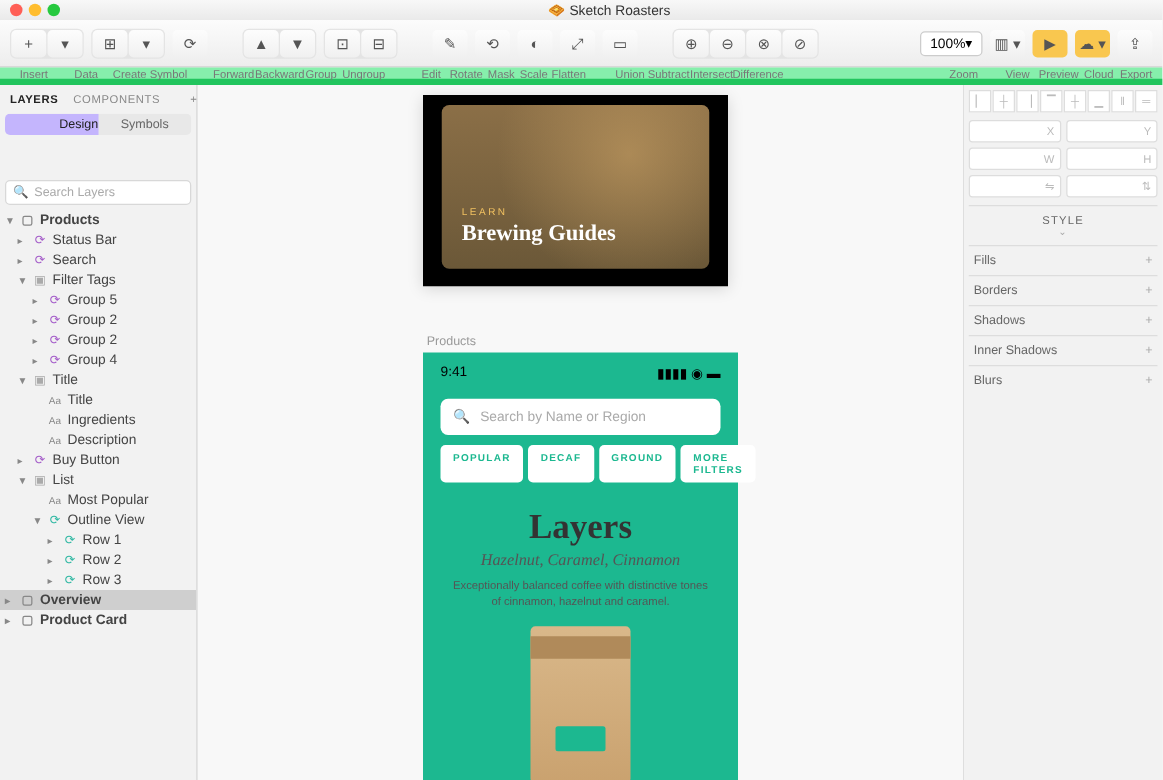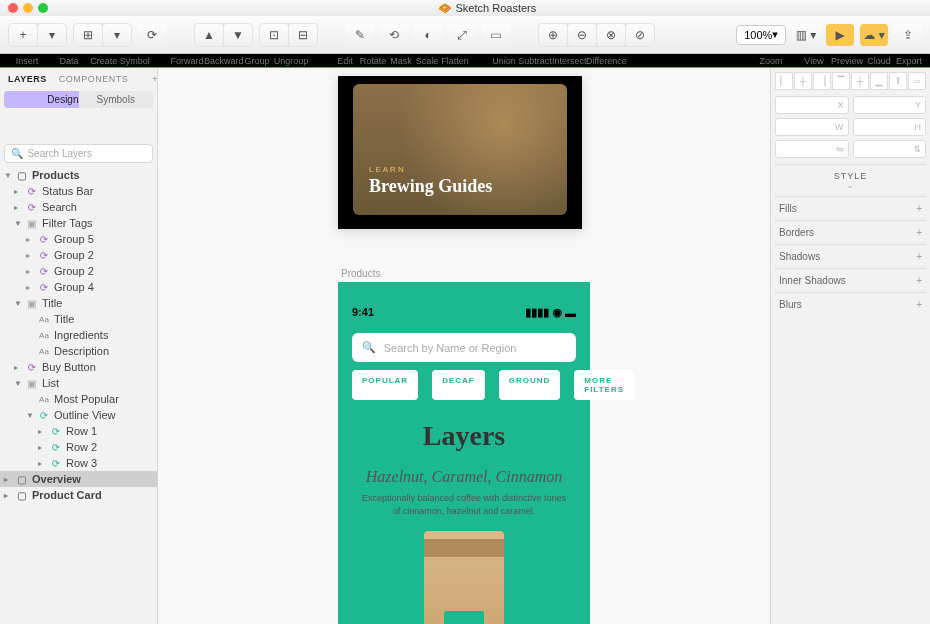--- a/index.html
+++ b/index.html
@@ -12,21 +12,21 @@
     .traffic.yellow { background: #ffbd2e; }
     .traffic.green { background: #27c93f; }
     .window-title { flex: 1; text-align: center; font-size: 11px; color: #333; }
     
     
     .toolbar { height: 38px; background: linear-gradient(#fcfcfc,#ededed); border-bottom: 1px solid #d0d0d0; display: flex; align-items: center; padding: 0 8px; gap: 6px; }
     .tool-group { display: flex; gap: 1px; background: #e4e4e4; border-radius: 5px; padding: 1px; }
     .tool-btn { width: 28px; height: 22px; background: linear-gradient(#fdfdfd,#f0f0f0); border: none; border-radius: 4px; display: flex; align-items: center; justify-content: center; font-size: 12px; color: #555; }
     .zoom { width: 50px; height: 20px; border: 1px solid #ccc; border-radius: 4px; text-align: center; font-size: 11px; background: #fff; display: flex; align-items: center; justify-content: center; }
     .dropdown { display: flex; align-items: center; }
-    .label-row { height: 14px; background: #000000; border-bottom: 1px solid #22c55e; display: flex; font-size: 9px; color: #777; padding: 0 6px; align-items: center; }
+    .label-row { height: 14px; background: #86efac; border-bottom: 5px solid #22c55e; display: flex; font-size: 9px; color: #777; padding: 0 6px; align-items: center; }
     .label-row span { text-align: center; }
     
     
     .main { display: flex; height: calc(100% - 68px); }
     
     
     .left-panel { width: 158px; background: #f2f2f2; border-right: 1px solid #d8d8d8; display: flex; flex-direction: column; }
     .panel-tabs { display: flex; gap: 12px; padding: 4px 8px; font-size: 9px; color: #888; letter-spacing: 0.5px; align-items: center; }
     .panel-tabs .active { color: #222; font-weight: 600; }
     .panel-tabs .spacer { flex: 1; }
@@ -59,28 +59,28 @@
     .brew-card { position: absolute; left: 180px; top: 8px; width: 244px; height: 153px; }
     .brew-inner { position: absolute; left: 15px; top: 8px; right: 15px; bottom: 14px; background: linear-gradient(180deg,#8b6f47 0%,#6b5838 100%); border-radius: 6px; padding: 14px 16px; color: #fff; display: flex; flex-direction: column; justify-content: flex-end; overflow: hidden; }
     .brew-inner::before { content: ""; position: absolute; inset: 0; background: radial-gradient(circle at 70% 30%, rgba(200,160,100,0.6), transparent 60%); }
     .brew-inner > * { position: relative; }
     .brew-tag { font-size: 8px; letter-spacing: 2px; color: #f0c060; margin-bottom: 2px; }
     .brew-title { font-family: Georgia, serif; font-size: 18px; font-weight: 700; margin-bottom: 4px; }
     .brew-desc { font-size: 9px; line-height: 1.4; color: #eee; }
     
     
     .products-art { position: absolute; left: 180px; top: 214px; width: 252px; height: 500px; background: #1cb890; }
-    .status-bar { display: flex; justify-content: space-between; padding: 24px 14px 6px; font-size: 11px; font-weight: 700; color: #000; }
+    .status-bar { display: flex; justify-content: space-between; padding: 10px 14px 6px; font-size: 11px; font-weight: 400; color: #000; }
     .status-icons { display: flex; gap: 3px; align-items: center; }
     .search-field { margin: 8px 14px; background: #fff; border-radius: 6px; padding: 8px 10px; display: flex; align-items: center; gap: 8px; color: #aaa; font-size: 11px; }
-    .filter-row { display: flex; gap: 14px; padding: 0 14px; }
+    .filter-row { display: flex; gap: 4px; padding: 0 14px; }
     .filter-tag { background: #fff; border-radius: 4px; padding: 6px 10px; font-size: 8px; letter-spacing: 1px; color: #1cb890; font-weight: 600; }
     .product-title { text-align: center; margin-top: 20px; }
     .product-title h1 { font-family: Georgia, serif; font-size: 28px; color: #333; }
-    .product-title h2 { font-family: Georgia, serif; font-style: italic; font-size: 16px; color: #555; margin-top: 16px; font-weight: normal; }
+    .product-title h2 { font-family: Georgia, serif; font-style: italic; font-size: 13px; color: #555; margin-top: 2px; font-weight: normal; }
     .product-title p { font-size: 9px; color: #555; margin: 6px 20px 0; line-height: 1.4; }
     .product-img { width: 80px; height: 130px; margin: 14px auto 0; background: linear-gradient(#d9b88a,#c9a16e); border-radius: 4px 4px 8px 8px; position: relative; }
     .product-img::before { content:""; position:absolute; top:8px; left:0; right:0; height:18px; background:#b08a5a; }
     .product-img::after { content:""; position:absolute; bottom:30px; left:20px; right:20px; height:20px; background:#1cb890; border-radius:2px; }
     
     
     .right-panel { width: 160px; background: #f2f2f2; border-left: 1px solid #d8d8d8; padding: 4px; }
     .align-row { display: flex; gap: 1px; margin-bottom: 6px; }
     .align-btn { flex: 1; height: 18px; background: #fff; border: 1px solid #ddd; display: flex; align-items: center; justify-content: center; font-size: 9px; color: #bbb; }
     .pos-grid { display: flex; flex-wrap: wrap; gap: 4px; margin-bottom: 6px; }

